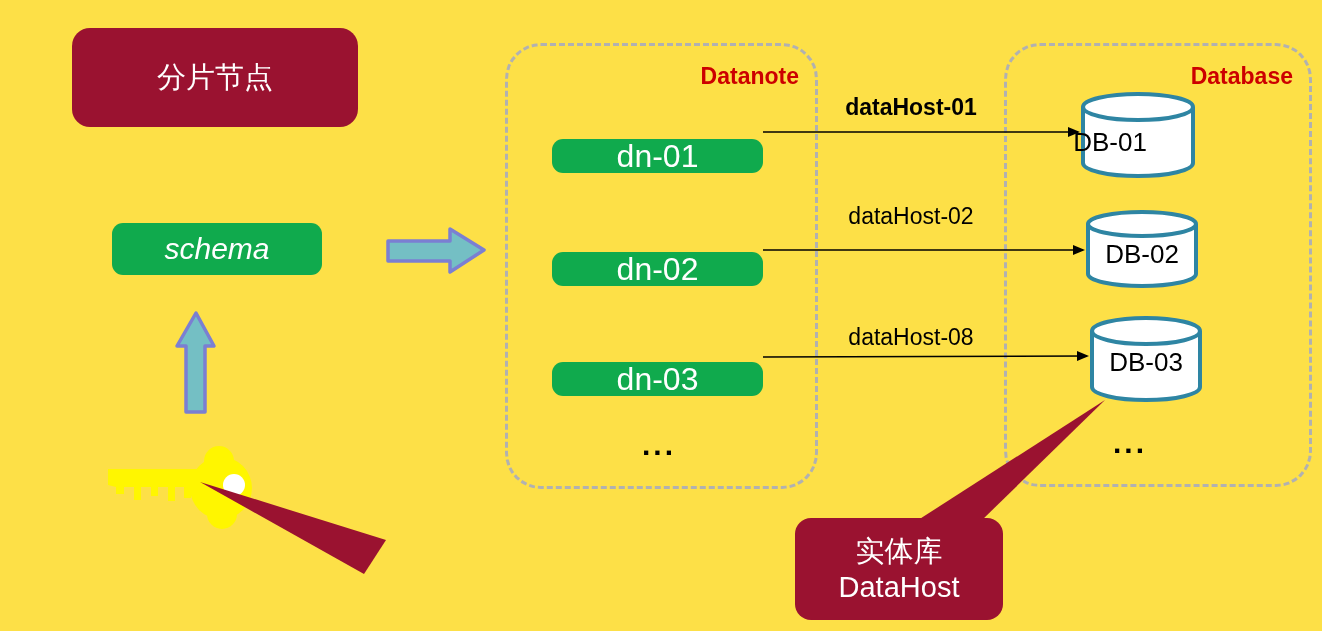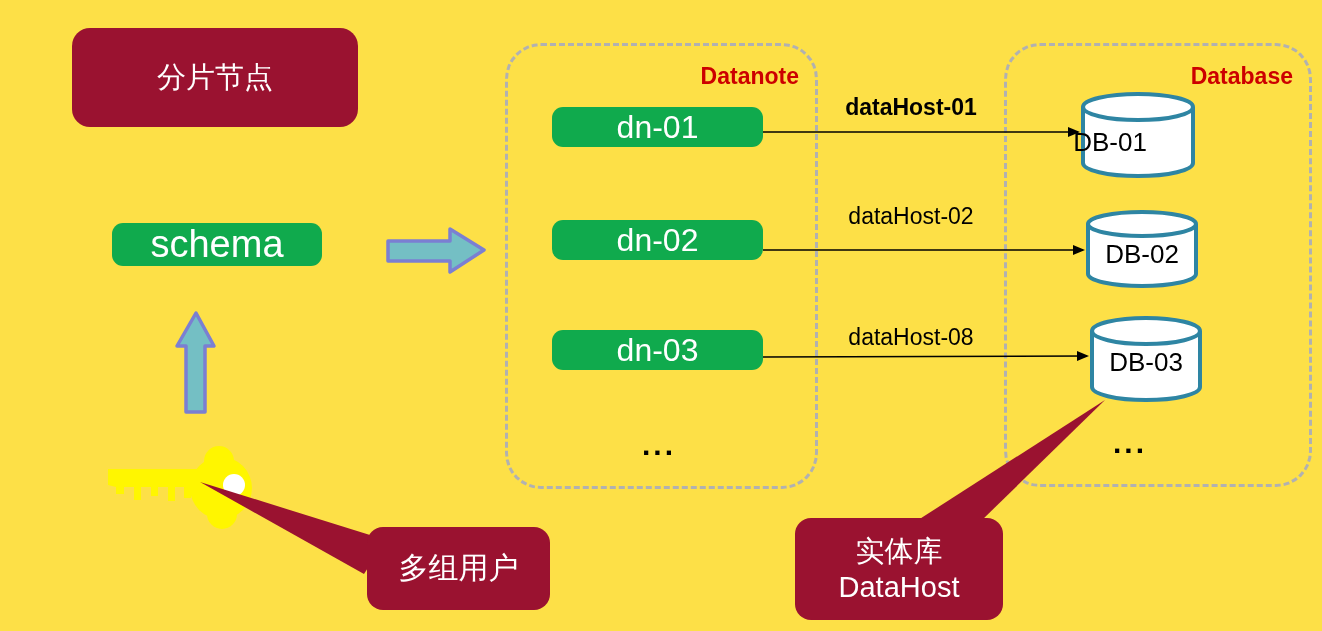--- a/index.html
+++ b/index.html
@@ -28,28 +28,28 @@
   }
 
   
   .green-box {
     position:absolute; background:#10aa4d; color:#ffffff; border-radius:11px;
     display:flex; align-items:center; justify-content:center; z-index:2;
   }
 
   #title-box { left:72px; top:28px; width:286px; height:99px; border-radius:18px;
                font-size:29px; line-height:1.32; }
-  #schema-box { left:112px; top:223px; width:210px; height:43px; font-size:38px; }
+  #schema-box { left:112px; top:223px; width:210px; height:52px; font-size:30px;font-style:italic; }
 
   #datanote-group { left:505px; top:43px; width:307px; height:440px; }
   #database-group { left:1004px; top:43px; width:302px; height:438px; }
   #datanote-ellipsis { left:609px; top:428px; width:100px; text-align:center; }
   #database-ellipsis { left:1080px; top:426px; width:100px; text-align:center; }
 
-  .dn-box { left:552px; width:211px; height:40px; font-size:32px; }
+  .dn-box { left:552px; width:211px; height:34px; font-size:32px;margin-top:32px; }
   #dn-1 { top:107px; } #dn-2 { top:220px; } #dn-3 { top:330px; }
 
   .conn-label {
     position:absolute; left:811px; width:200px; text-align:center; color:#000;
     font-size:23px; z-index:2;
   }
   #conn-label-1 { top:94px;font-weight:bold; } #conn-label-2 { top:203px; } #conn-label-3 { top:324px; }
 
   .db-label {
     position:absolute; text-align:center; color:#000; font-size:26px; z-index:2;
@@ -142,21 +142,18 @@
   <div class="conn-label" id="conn-label-2">dataHost-02</div>
   <div class="conn-label" id="conn-label-3">dataHost-08</div>
 
   <div class="db-label" id="db-label-1">DB-01</div>
   <div class="db-label" id="db-label-2">DB-02</div>
   <div class="db-label" id="db-label-3">DB-03</div>
 
   <div class="group-ellipsis" id="datanote-ellipsis">...</div>
   <div class="group-ellipsis" id="database-ellipsis">...</div>
 
-  <div class="maroon-box" id="users-callout">
-    <span>多组用户</span>
-  </div>
   <div class="maroon-box" id="datahost-callout">
     <div class="cn">实体库</div>
     <div>DataHost</div>
   </div>
 
 </div>
 
 </body></html>

